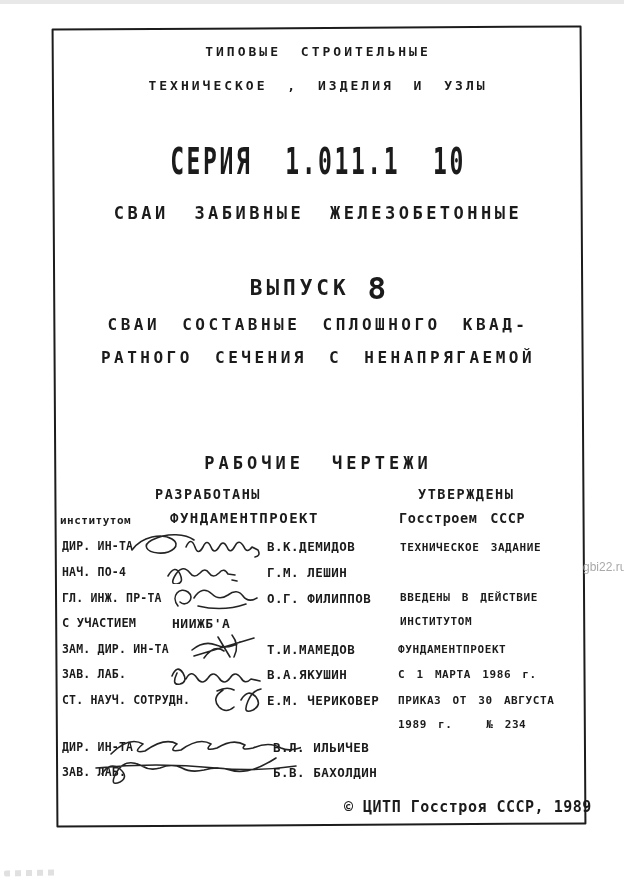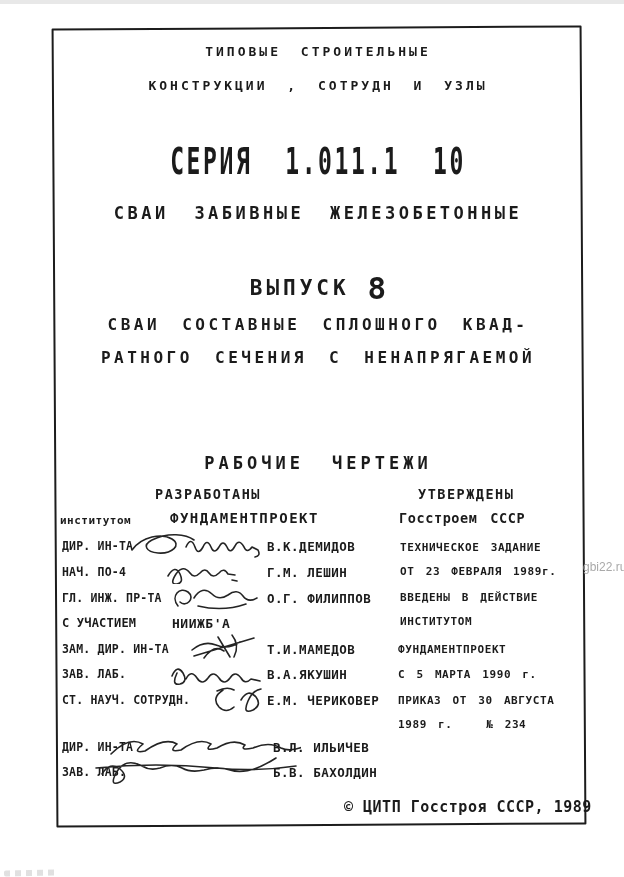--- a/index.html
+++ b/index.html
@@ -44,21 +44,21 @@
     transform:rotate(-1deg);border-radius:2px;}
 </style>
 </head>
 <body>
 
 <div class="page">
 
   <div class="abs frame"></div>
 
   <div class="abs centered hdr" style="top:40px">ТИПОВЫЕ СТРОИТЕЛЬНЫЕ</div>
-  <div class="abs centered hdr" style="top:74px">КОНСТРУКЦИИ , СОТРУДН И УЗЛЫ</div>
+  <div class="abs centered hdr" style="top:74px">ТЕХНИЧЕСКОЕ , ИЗДЕЛИЯ И УЗЛЫ</div>
 
   <div class="abs centered series">
     <span>СЕРИЯ  1.011.1  10</span>
   </div>
 
   <div class="abs centered doc-title">СВАИ ЗАБИВНЫЕ ЖЕЛЕЗОБЕТОННЫЕ</div>
 
   <div class="abs centered issue">
     <span class="issue-label">ВЫПУСК</span><span class="issue-num">8</span>
   </div>
@@ -139,25 +139,24 @@
     <span class="row-label" style="left:2px">ЗАВ. ЛАБ.</span>
     <svg class="sig" style="left:28px;top:-11px" width="216" height="34" viewBox="0 0 216 34">
       <path d="M8 14 q60 -6 120 0 q40 4 80 -2 M14 20 q8 -13 18 -5 q9 8 0 13 q-11 5 -4 -9 q9 -16 26 -7 q8 5 18 2 q12 -5 22 0 q9 5 22 2 q14 -4 26 0 q18 6 46 -12"></path>
     </svg>
     <span class="row-name" style="left:213px">Б.В. БАХОЛДИН</span>
   </div>
 
   <div class="abs col-hdr" style="left:418px;top:482px">УТВЕРЖДЕНЫ</div>
   <div class="right-line" style="left:399px;top:506px;font-size:13.5px">Госстроем СССР</div>
   <div class="right-line" style="left:400px;top:537px">ТЕХНИЧЕСКОЕ ЗАДАНИЕ</div>
-  <div class="right-line" style="left:400px;top:561px">ОТ 23 ФЕВРАЛЯ 1989г.</div>
   <div class="right-line" style="left:400px;top:587px">ВВЕДЕНЫ В ДЕЙСТВИЕ</div>
   <div class="right-line" style="left:400px;top:611px">ИНСТИТУТОМ</div>
   <div class="right-line" style="left:398px;top:639px">ФУНДАМЕНТПРОЕКТ</div>
-  <div class="right-line" style="left:398px;top:664px">С 5 МАРТА 1990 г.</div>
+  <div class="right-line" style="left:398px;top:664px">С 1 МАРТА 1986 г.</div>
   <div class="right-line" style="left:398px;top:690px">ПРИКАЗ ОТ 30 АВГУСТА</div>
   <div class="right-line" style="left:398px;top:714px">1989 г.   № 234</div>
 
   <div class="abs copyright">© ЦИТП Госстроя СССР, 1989</div>
 
   <div class="abs wm-side">gbi22.ru</div>
 
   <div class="abs smudge"></div>
 
 </div>

